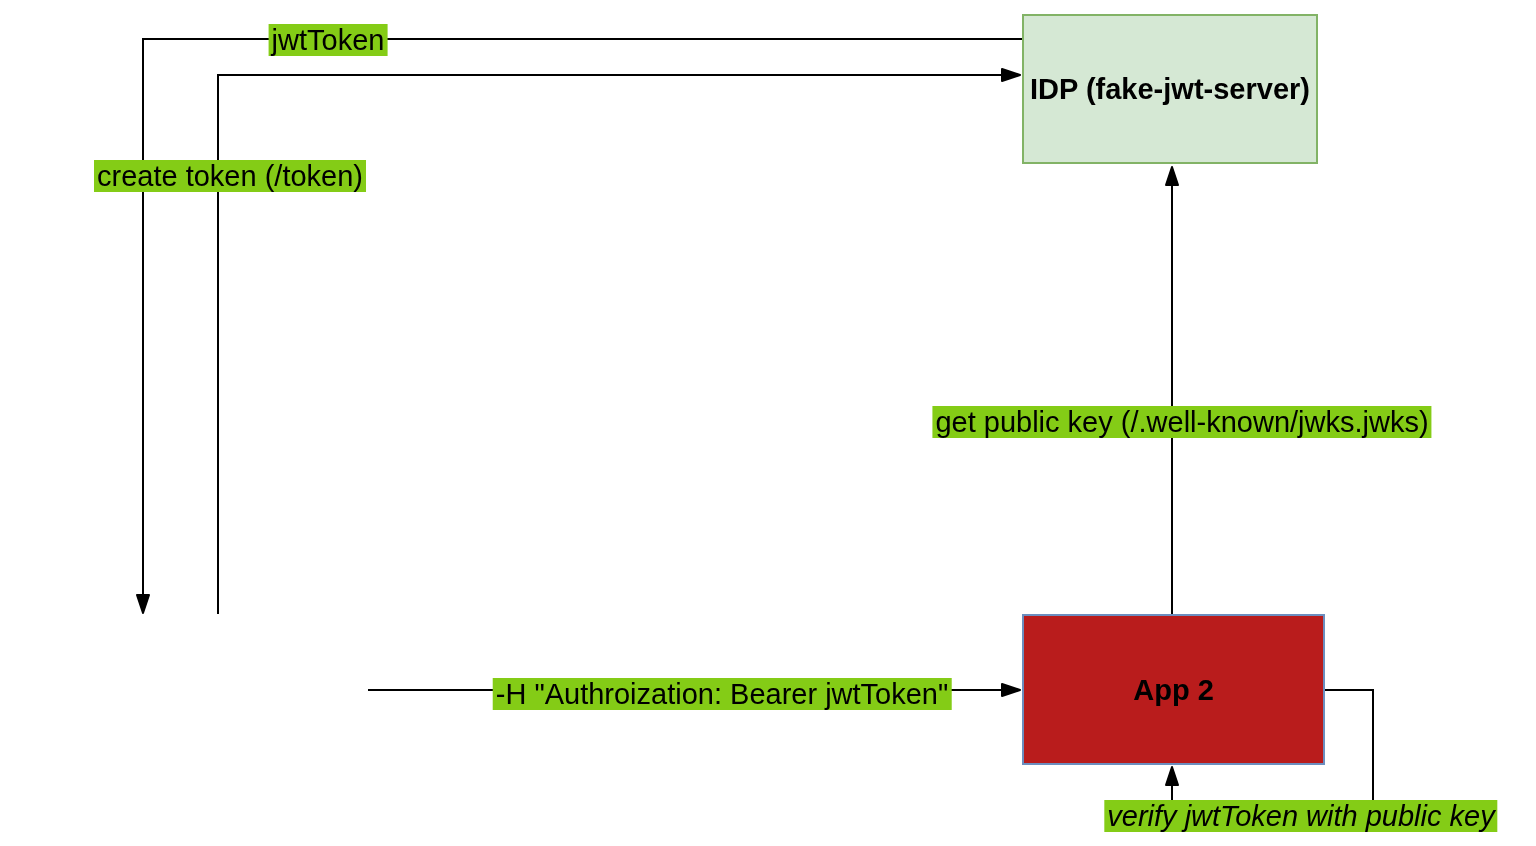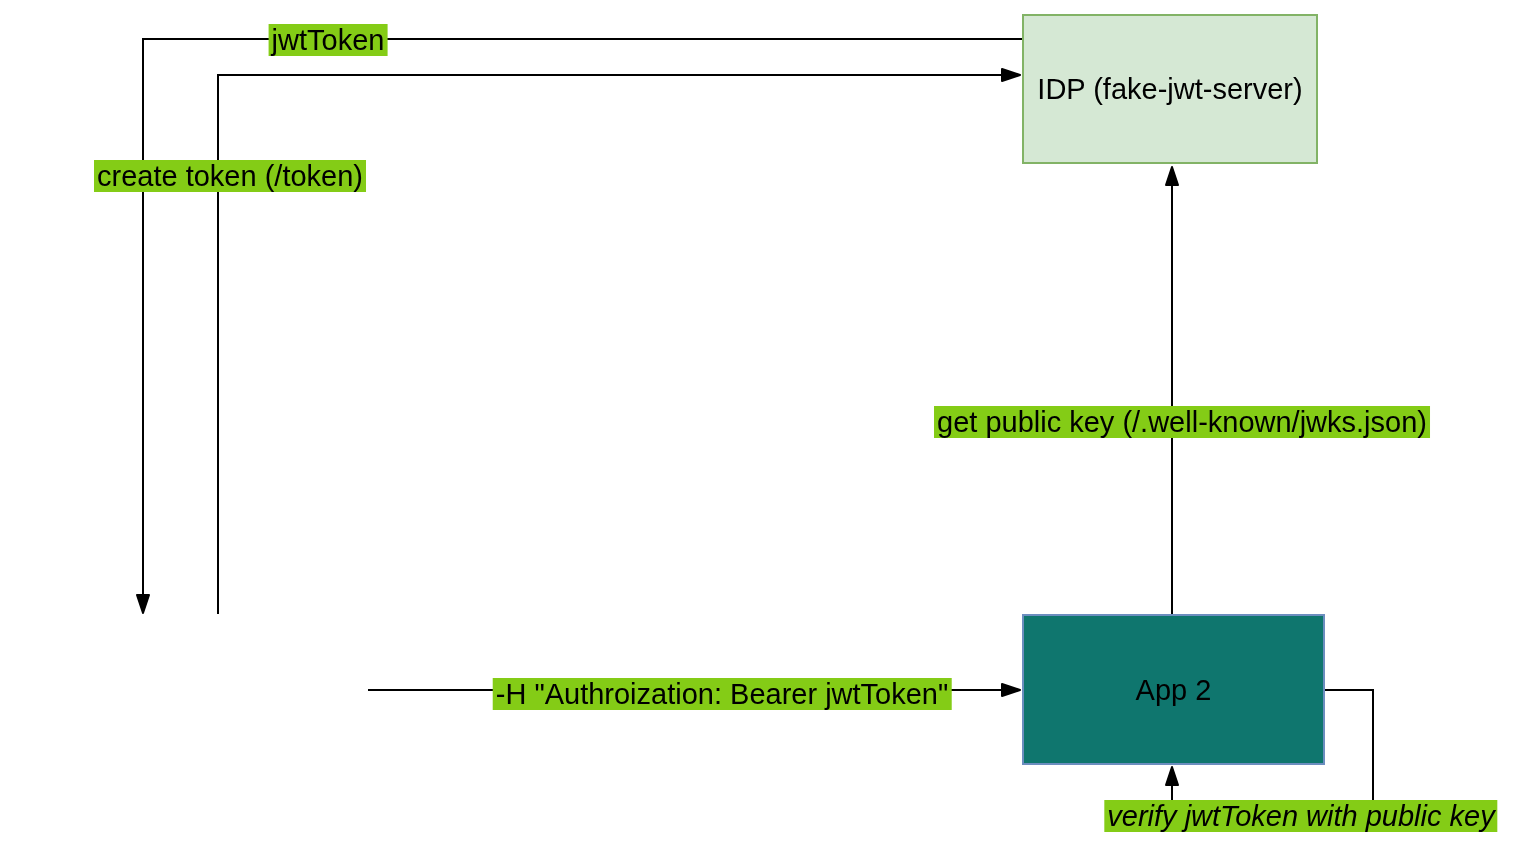--- a/index.html
+++ b/index.html
@@ -26,20 +26,21 @@
     position: absolute;
     box-sizing: border-box;
     border: 2px solid #000;
     display: flex;
     align-items: center;
     justify-content: center;
     text-align: right;
     font-size: 29px;
     line-height: 32px;
     white-space: nowrap;
+    font-weight: bold;
   }
   .node-idp  { left: 1022px; top: 14px;  width: 296px; height: 150px; }
   .node-app1 { left: 68px;   top: 614px; width: 300px; height: 151px; }
   .node-app2 { left: 1022px; top: 614px; width: 303px; height: 151px; }
   .edge-label {
     position: absolute;
     transform: translate(-50%, -50%);
     background: #84cc16;
     font-size: 29px;
     line-height: 30px;
@@ -75,29 +76,29 @@
     <path class="edge" d="M 368 690 L 1020 690" marker-end="url(#arrow)"></path>
 
     <path class="edge" d="M 1325 690 L 1373 690 L 1373 815 L 1172 815 L 1172 767" marker-end="url(#arrow)"></path>
   </svg>
 
   <div class="node node-idp" style="background-color: rgb(213, 232, 212); border-color: rgb(130, 179, 102);">
     <span>IDP (fake-jwt-server)</span>
   </div>
 
 
-  <div class="node node-app2" style="background-color: #0f766e; border-color: rgb(108, 142, 191);">
+  <div class="node node-app2" style="background-color: #b91c1c; border-color: rgb(108, 142, 191);">
     <span>App 2</span>
   </div>
 
   <div class="edge-label lbl-jwttoken">jwtToken</div>
 
   <div class="edge-label lbl-create">create token (/token)</div>
 
-  <div class="edge-label lbl-getkey">get public key (/.well-known/jwks.json)</div>
+  <div class="edge-label lbl-getkey">get public key (/.well-known/jwks.jwks)</div>
 
   <div class="edge-label lbl-request">
     <span>-H "Authroization: Bearer jwtToken"</span>
   </div>
 
   <div class="edge-label lbl-verify">verify jwtToken with public key</div>
 
 </div>
 
 </body></html>

